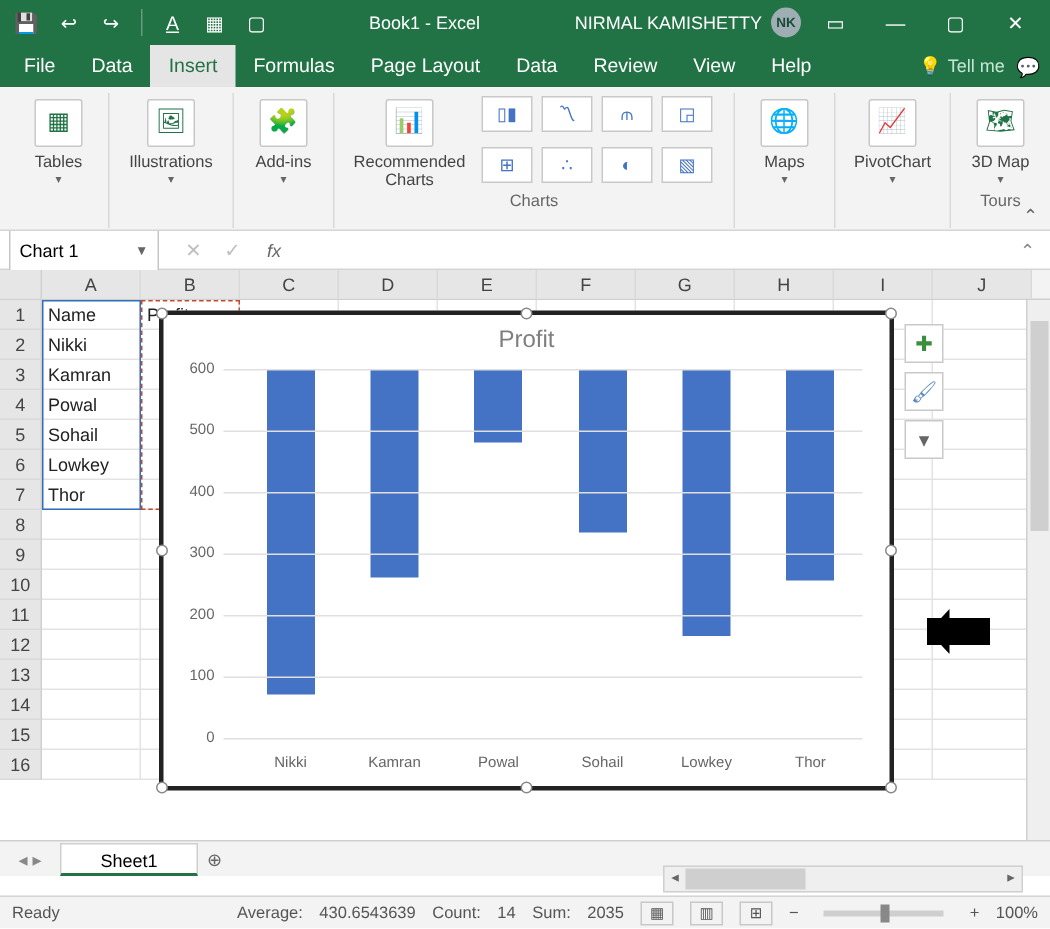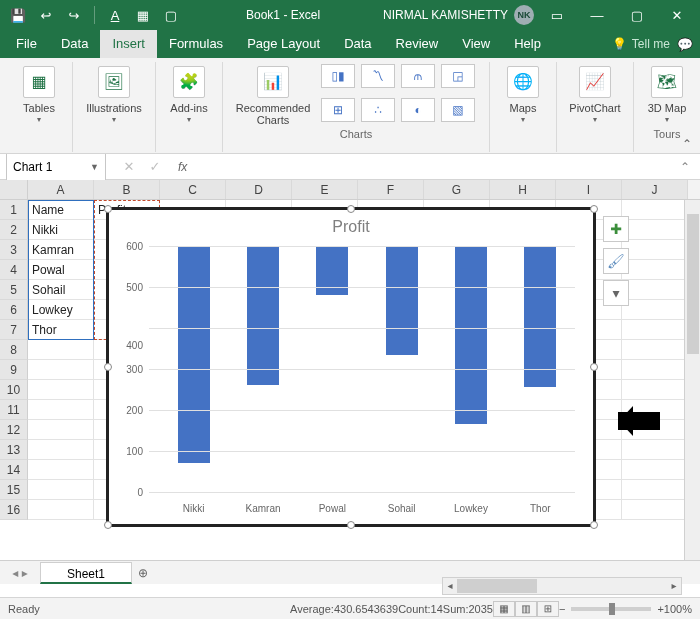--- a/index.html
+++ b/index.html
@@ -68,21 +68,21 @@
 
   .sheet-tabs { height:24px; border-top:1px solid #cfcfcf; display:flex; align-items:center; font-size:12px; background:#f3f3f3; }
   .st-nav { width:40px; display:flex; justify-content:center; gap:6px; color:#888; }
   .st-tab { padding:0 26px; height:22px; line-height:22px; border:1px solid #cfcfcf; border-bottom:2px solid #217346; background:#fff; }
   .st-add { width:22px; text-align:center; color:#666; }
   .hscroll { position:absolute; right:18px; bottom:24px; height:18px; width:240px; background:#efefef; border:1px solid #d0d0d0; }
   .hscroll .thumb{ position:absolute; left:14px; top:1px; height:14px; width:80px; background:#cfcfcf;}
   .hscroll .arr{ position:absolute; top:0; width:14px; height:16px; text-align:center; font-size:10px; color:#666; line-height:16px;}
   .hscroll .arr.l{left:0;} .hscroll .arr.r{right:0;}
 
-  .statusbar { position:absolute; bottom:0; left:0; right:0; height:22px; background:#f3f3f3; border-top:1px solid #d5d5d5; display:flex; align-items:center; font-size:11px; color:#555; padding:0 8px; gap:0;}
+  .statusbar { position:absolute; bottom:0; left:0; right:0; height:22px; background:#f3f3f3; border-top:1px solid #d5d5d5; display:flex; align-items:center; font-size:11px; color:#555; padding:0 8px; gap:11px;}
   .statusbar .spacer{flex:1;}
   .view-btn { width:22px; height:16px; border:1px solid #c8c8c8; display:flex; align-items:center; justify-content:center; font-size:10px; }
   .zoom-slider { width:80px; height:4px; background:#cfcfcf; position:relative; margin:0 6px;}
   .zoom-slider .knob{ position:absolute; left:38px; top:-4px; width:6px; height:12px; background:#888;}
 </style>
 </head>
 <body>
 
 <div class="titlebar">
   <div class="qat">
@@ -466,21 +466,21 @@
         </div>
     <div class="gridline" style="top: 100%;"></div>
         <div class="ylabel" style="top: 100%;">0</div>
         <div class="gridline" style="top: 83.3333%;"></div>
         <div class="ylabel" style="top: 83.3333%;">100</div>
         <div class="gridline" style="top: 66.6667%;"></div>
         <div class="ylabel" style="top: 66.6667%;">200</div>
         <div class="gridline" style="top: 50%;"></div>
         <div class="ylabel" style="top: 50%;">300</div>
         <div class="gridline" style="top: 33.3333%;"></div>
-        <div class="ylabel" style="top: 33.3333%; margin-top: 17px;">400</div>
+        <div class="ylabel" style="top: 33.3333%;">400</div>
         <div class="gridline" style="top: 16.6667%;"></div>
         <div class="ylabel" style="top: 16.6667%;">500</div>
         <div class="gridline" style="top: 0%;"></div>
         <div class="ylabel" style="top: 0%;">600</div>
       </div>
     <div class="chart-handles">
       <div style="left:-5px;top:-5px;"></div>
         <div style="right:-5px;top:-5px;"></div>
       <div style="left:-5px;bottom:-5px;"></div>
         <div style="right:-5px;bottom:-5px;"></div>

